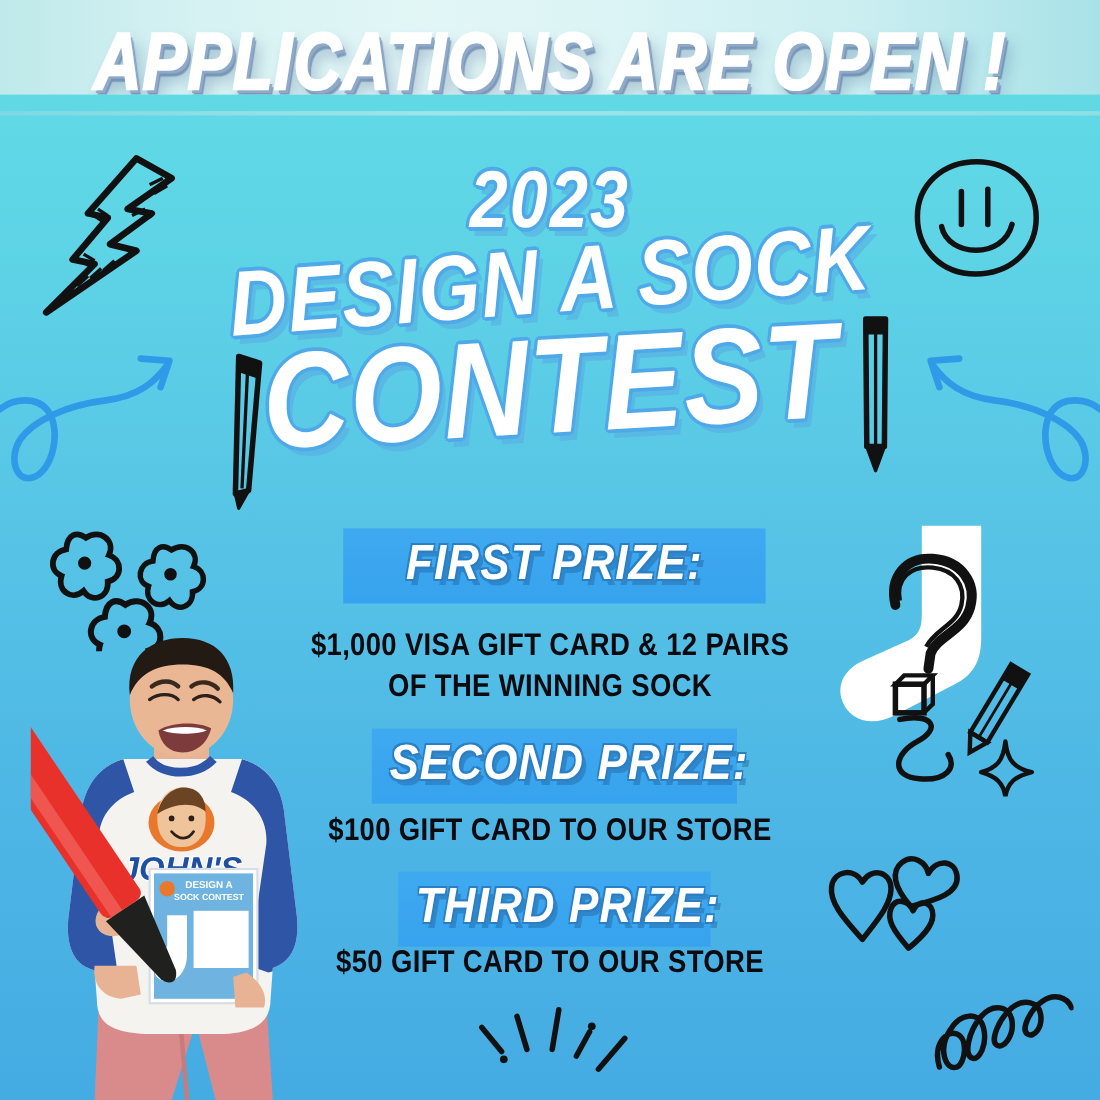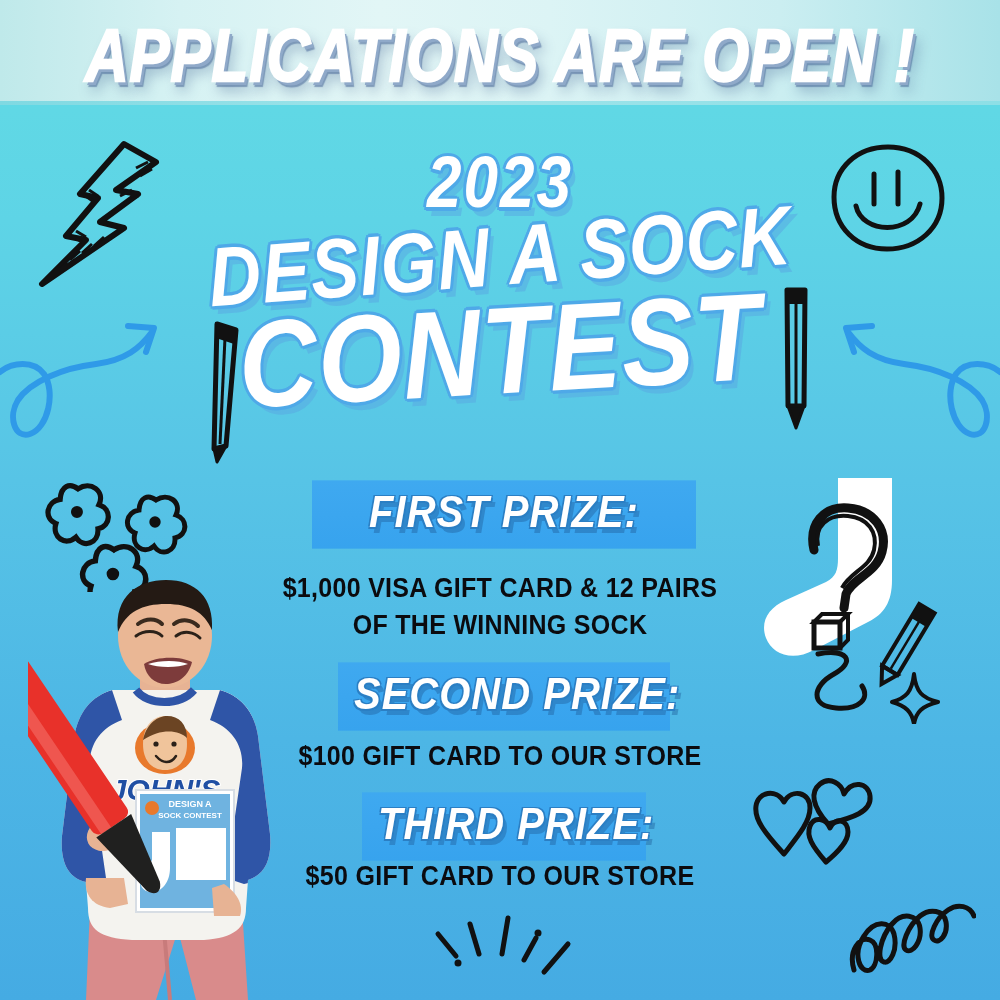--- a/index.html
+++ b/index.html
@@ -8,21 +8,21 @@
     font-family:"Liberation Sans", sans-serif;
     background:#62dce4;
   }
   #poster{
     position:relative;width:1000px;height:1000px;overflow:hidden;
     background:linear-gradient(180deg,#62dce4 0%,#5ed4e6 22%,#57c4e6 48%,#4db6e5 74%,#45abe3 100%);
   }
 
   
   #banner{
-    position:absolute;left:0;top:0;width:1000px;height:105px;
+    position:absolute;left:0;top:0;width:1000px;height:86px;
     background:linear-gradient(90deg,#bfe9ea 0%,#d6f2f3 18%,#e2f6f6 38%,#dcf4f5 55%,#cbeef1 78%,#a8e2e8 100%);
     overflow:hidden;
   }
   #banner-underline{
     position:absolute;left:0;top:101px;width:1000px;height:4px;
     background:linear-gradient(90deg,#7fd9e2 0%,#9fe4ea 40%,#8ddfe6 100%);
   }
   #banner-text{
     position:absolute;left:0;top:14px;width:1000px;text-align:center;
     font-size:60px;font-weight:bold;font-style:italic;letter-spacing:1px;

